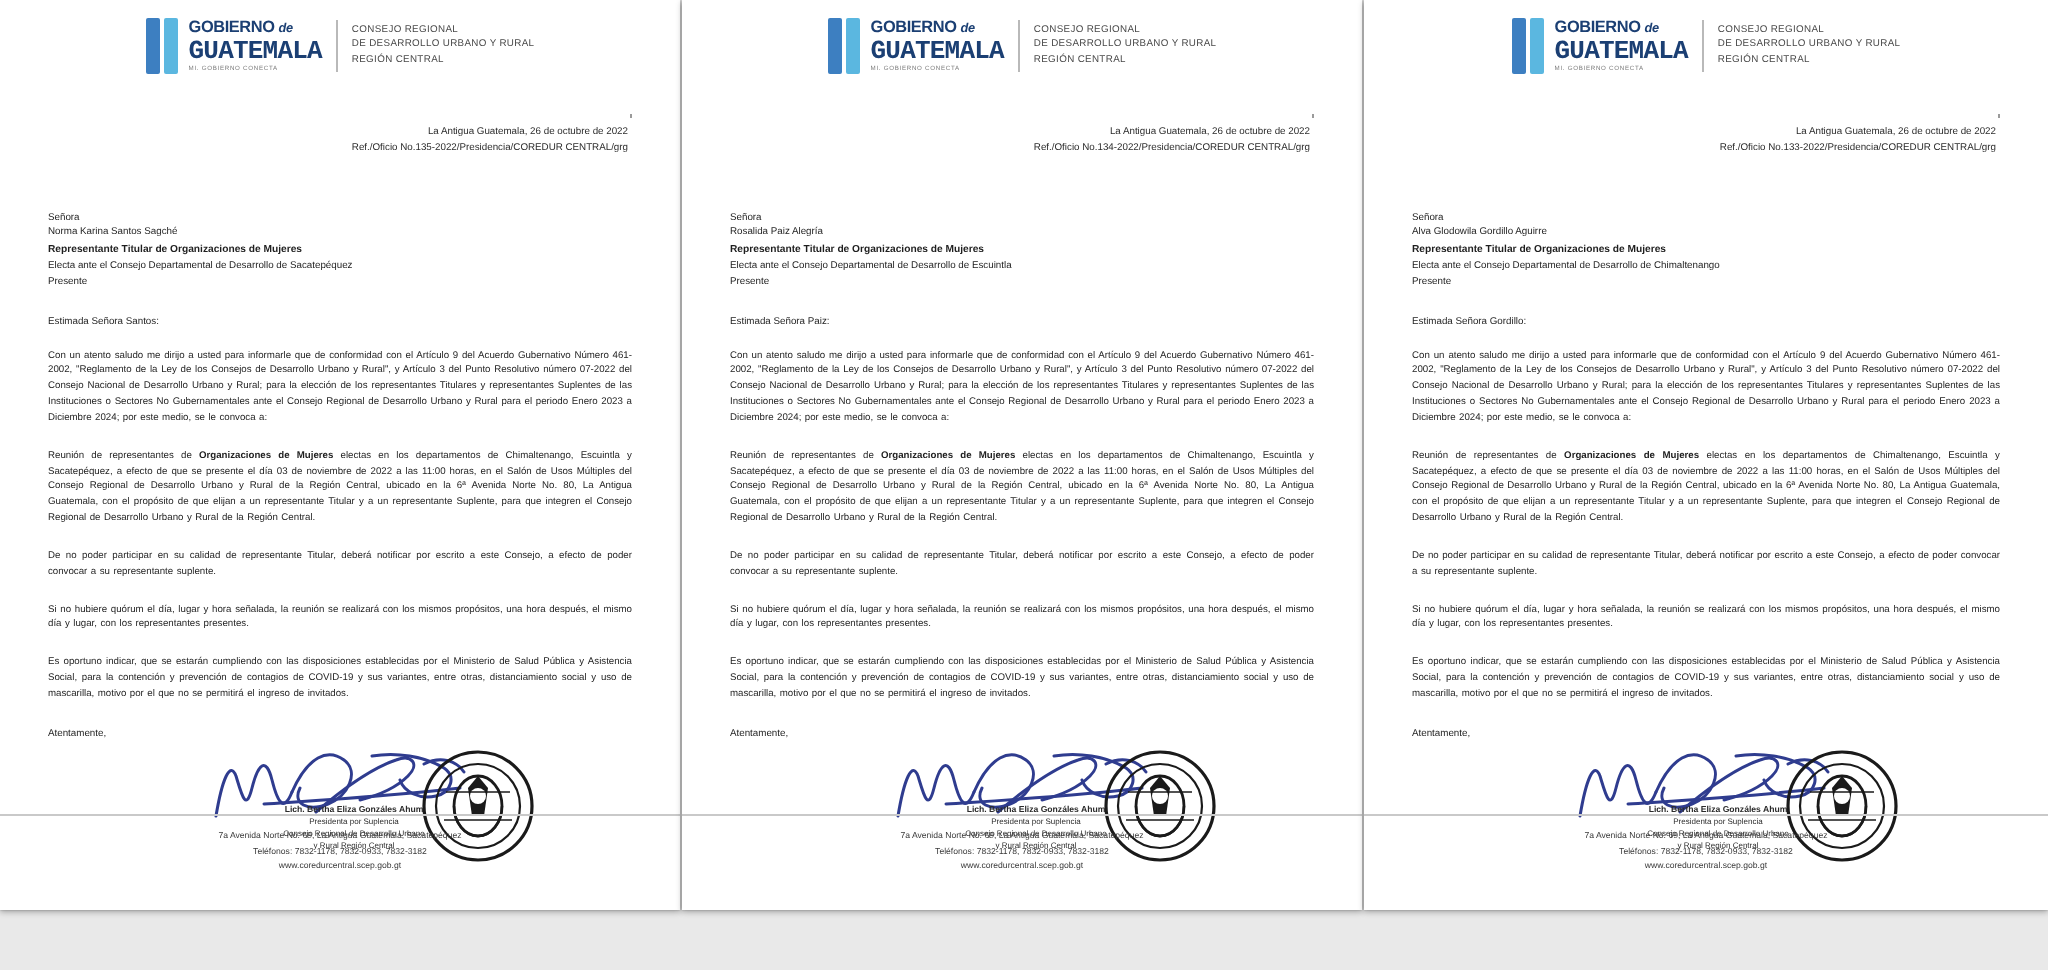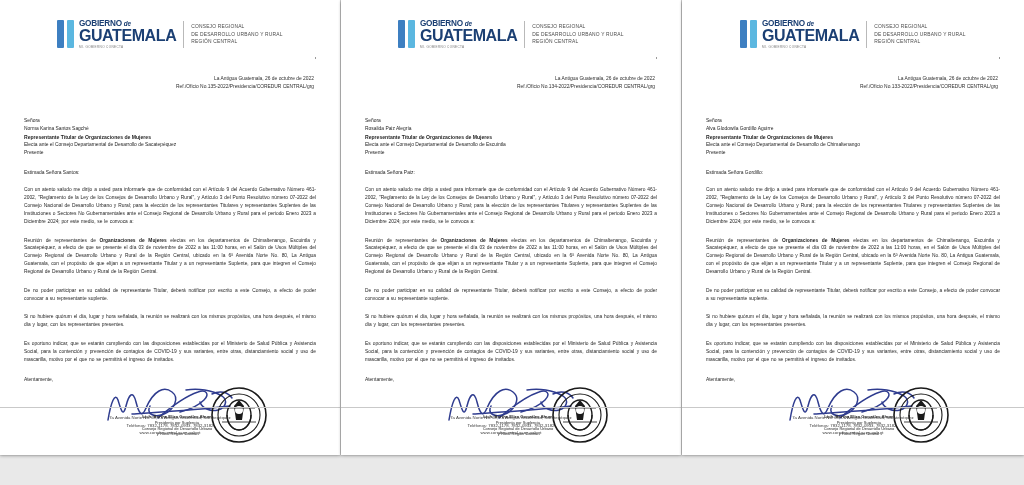--- a/index.html
+++ b/index.html
@@ -12,21 +12,21 @@
     position:relative;width:1024px;height:485px;
     display:flex;align-items:flex-start;
   }
   .page{
     position:relative;
     width:341px;height:455px;
     background:#ffffff;
     box-shadow:0 1px 3px rgba(0,0,0,0.30), 0 0 1px rgba(0,0,0,0.25);
     overflow:hidden;
     box-sizing:border-box;
-    padding:15px 24px 0 24px;
+    padding:4px 24px 0 24px;
   }
   .page.p2{margin-left:1px;}
   .page.p3{margin-left:1px;width:343px;}
   
   .letterhead{
     display:flex;align-items:center;justify-content:center;
     gap:7px;
     padding-top:5px;
     margin-bottom:2px;
   }
@@ -34,21 +34,21 @@
   .bars{display:flex;gap:2.5px;height:28px;align-items:stretch;}
   .bar{width:7px;border-radius:1px;}
   .bar.b1{background:#3d7fc1;}
   .bar.b2{background:#5bb7e0;}
   .gob-words{line-height:1.02;}
   .gob-1{
     font-size:8.2px;font-weight:bold;color:#1b3f73;letter-spacing:-0.2px;
     display:flex;align-items:baseline;gap:2px;
   }
   .gob-de{font-size:6.4px;font-style:italic;font-weight:bold;color:#1b3f73;}
-  .gob-2{font-size:16px;font-weight:bold;color:#1b3f73;letter-spacing:-0.4px;}
+  .gob-2{font-size:13px;font-weight:bold;color:#1b3f73;letter-spacing:-0.4px;font-family:Liberation Mono, monospace;}
   .gob-3{font-size:3.1px;color:#7a7a7a;letter-spacing:0.35px;margin-top:1px;}
   .divider-v{width:1px;align-self:stretch;background:#b9b9b9;margin:1px 0;}
   .council{
     font-size:4.9px;color:#4a4a4a;line-height:1.52;letter-spacing:0.18px;
     text-transform:uppercase;white-space:nowrap;
   }
   
   .dateblock{
     text-align:right;margin-top:26px;margin-right:2px;
     font-size:4.9px;color:#2c2c2c;line-height:1.58;

